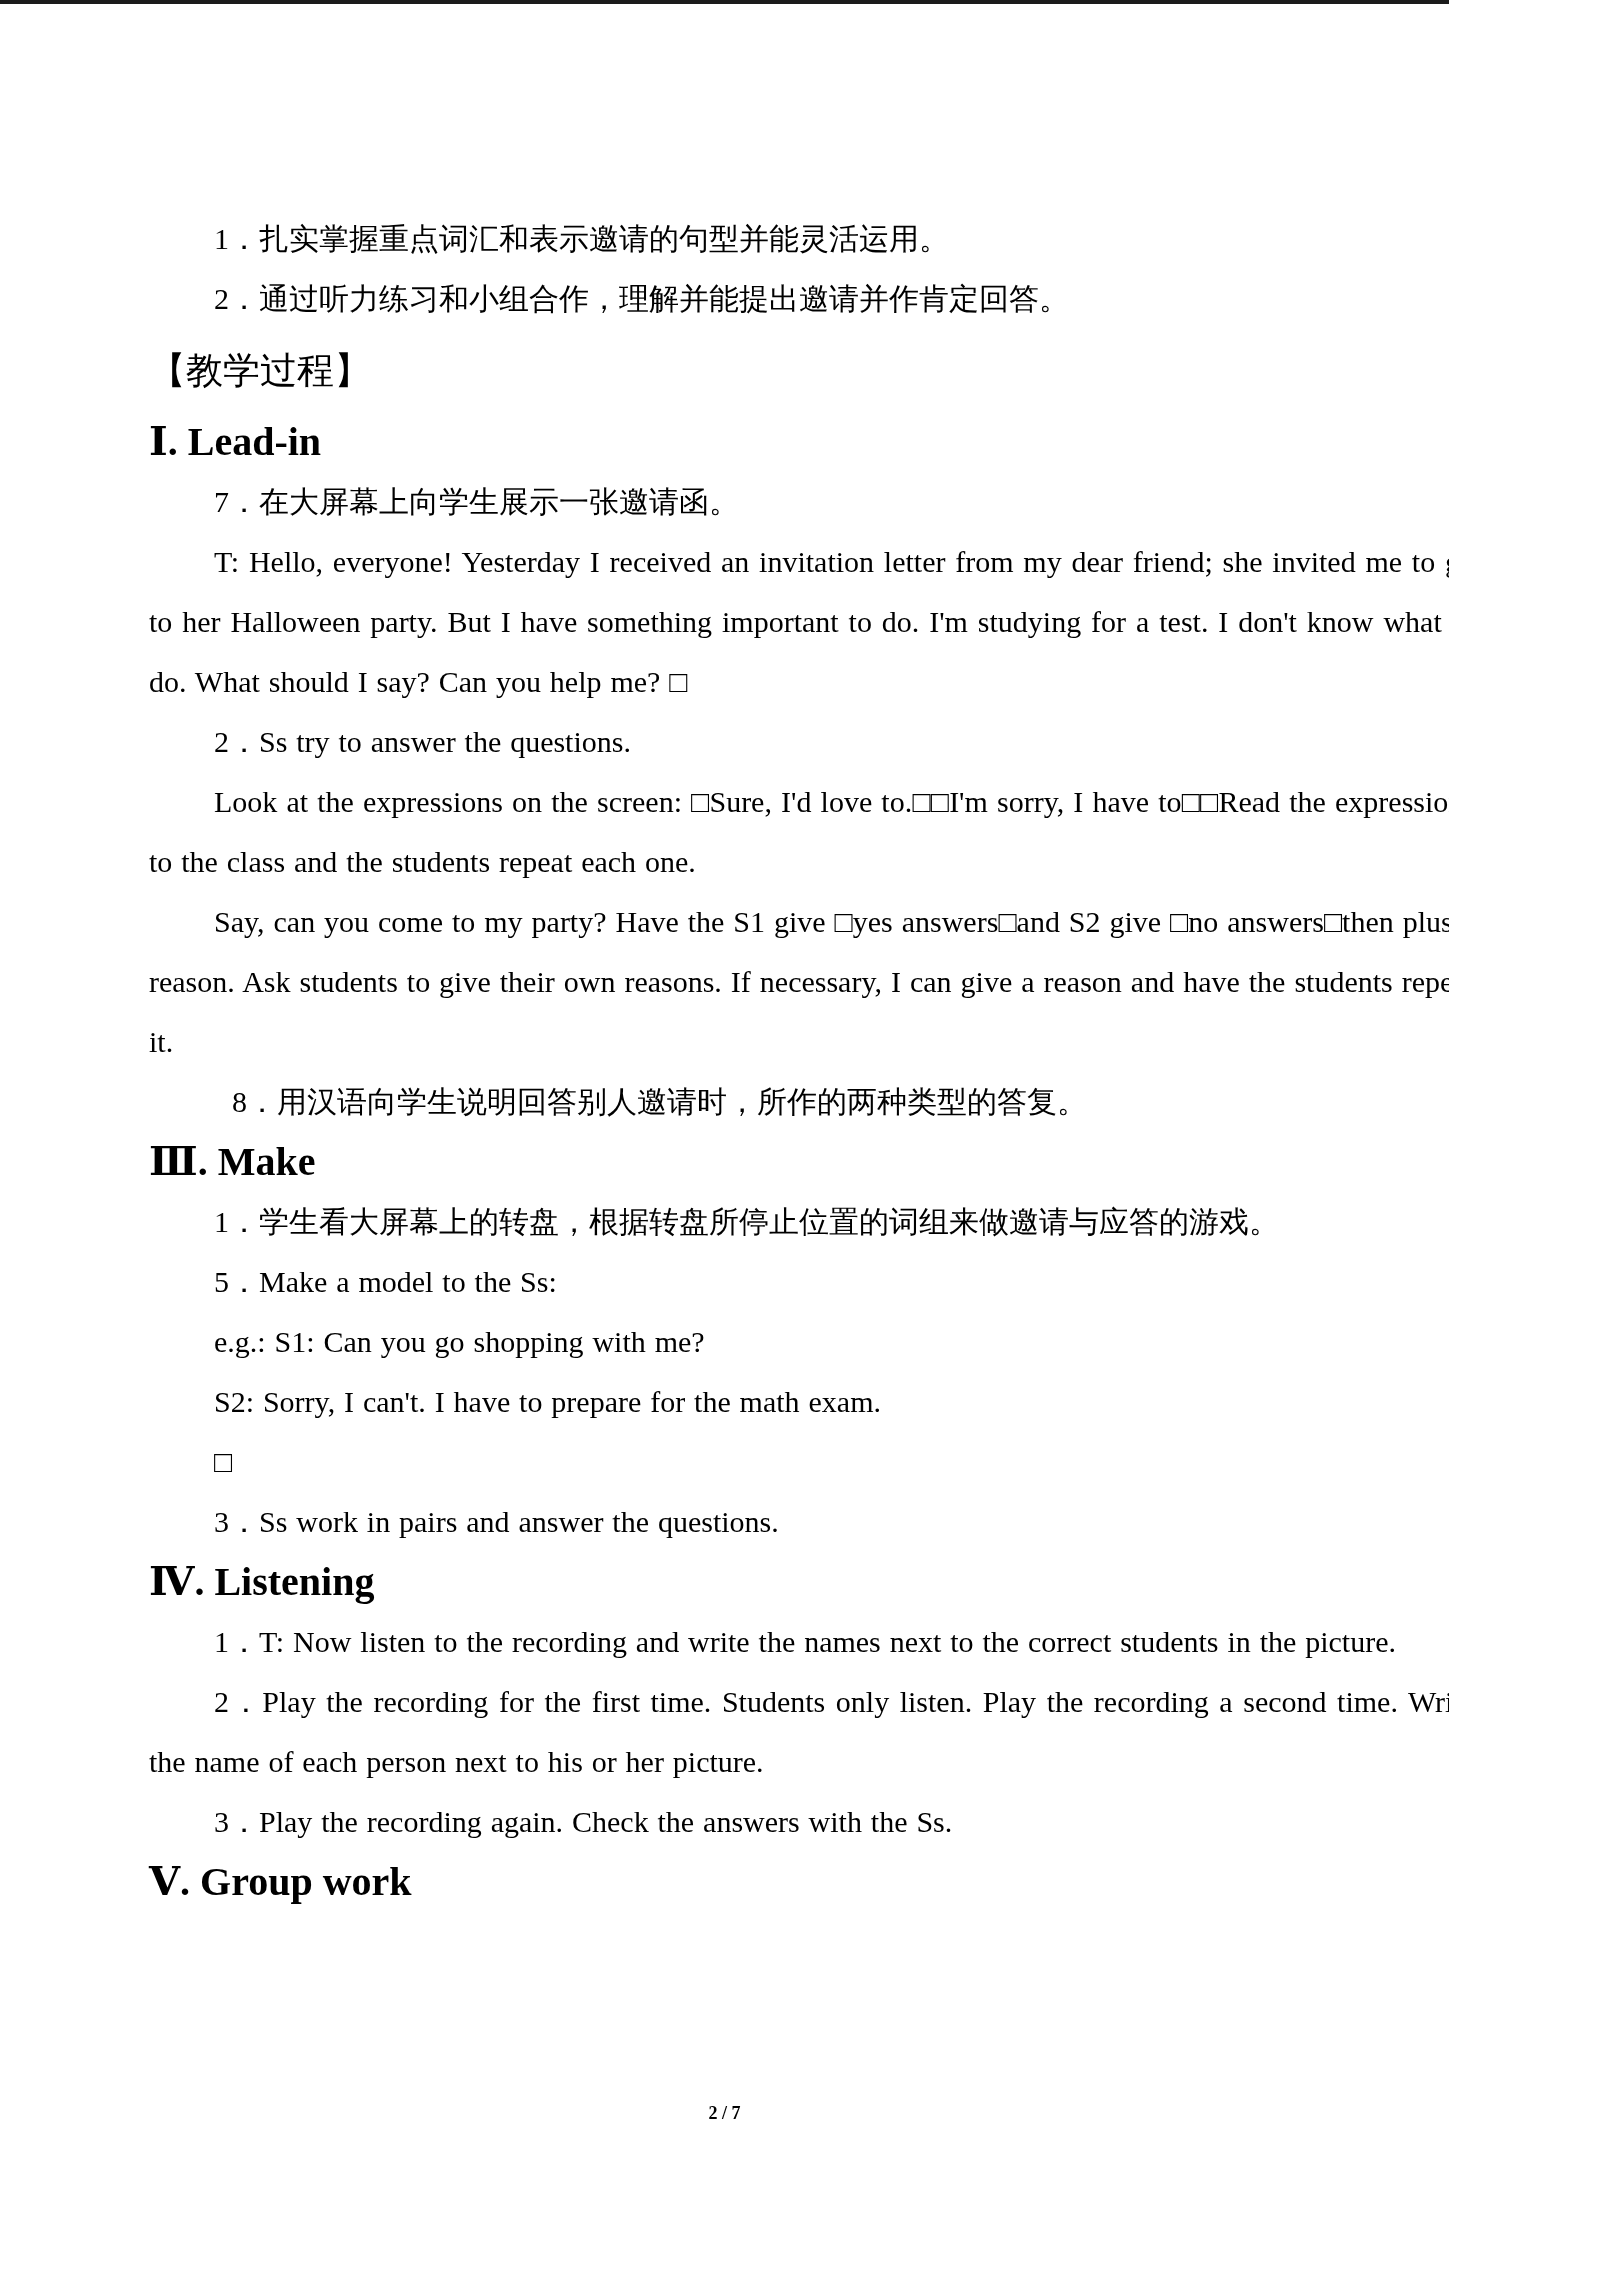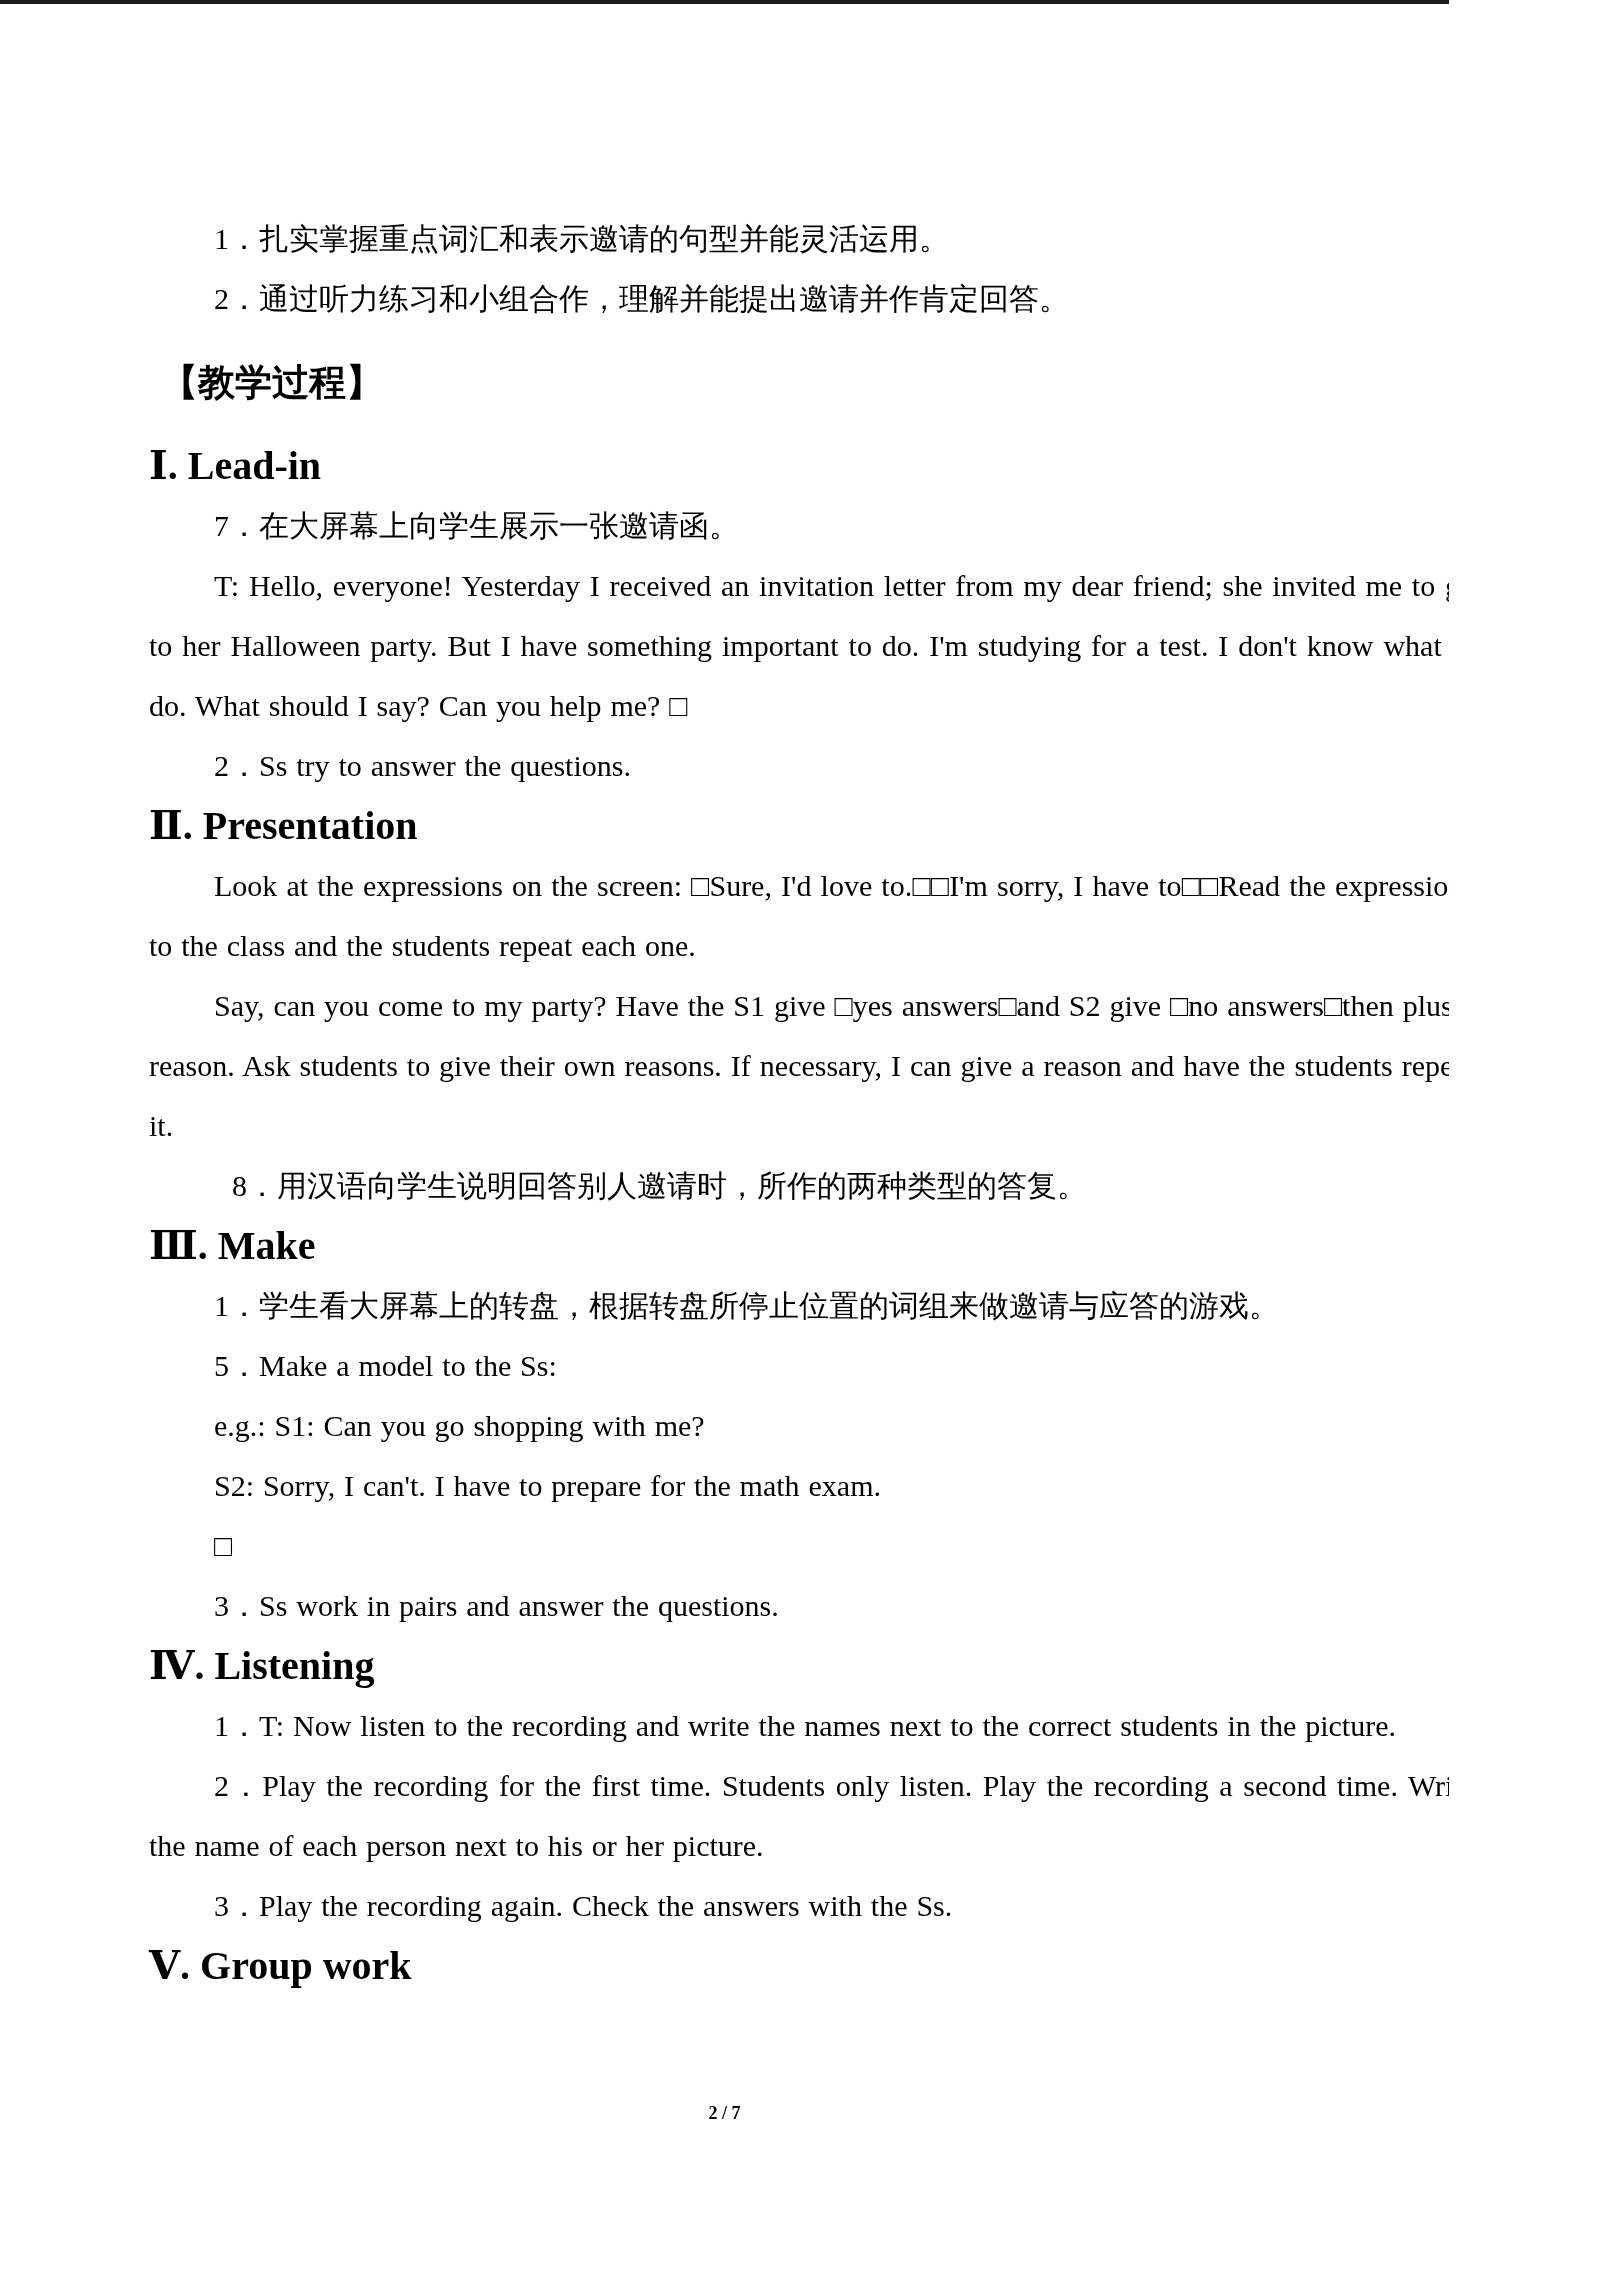--- a/index.html
+++ b/index.html
@@ -40,24 +40,24 @@
     .indent  { text-indent: 65px; }
     .indent2 { text-indent: 83px; }
     h2.sec {
       margin: 0;
       font-size: 40px;
       line-height: 60px;
       font-weight: bold;
       text-align: left;
     }
     h1.cjk-heading {
-      margin: 12px;
+      margin: 0;
       font-size: 37px;
       line-height: 83px;
-      font-weight: bold;
+      font-weight: normal;
       text-align: left;
     }
     .footer {
       position: absolute;
       top: 2098px;
       left: 0;
       width: 100%;
       text-align: center;
       font-size: 18px;
       line-height: 30px;
@@ -75,21 +75,20 @@
     <p class="body indent">1．扎实掌握重点词汇和表示邀请的句型并能灵活运用。</p>
     <p class="body indent">2．通过听力练习和小组合作，理解并能提出邀请并作肯定回答。</p>
 
     <h1 class="cjk-heading">【教学过程】</h1>
 
     <h2 class="sec">Ⅰ. Lead-in</h2>
     <p class="body indent">7．在大屏幕上向学生展示一张邀请函。</p>
     <p class="body indent">T: Hello, everyone! Yesterday I received an invitation letter from my dear friend; she invited me to go to her Halloween party. But I have something important to do. I'm studying for a test. I don't know what to do. What should I say? Can you help me? □</p>
     <p class="body indent">2．Ss try to answer the questions.</p>
 
-    <h2 class="sec">Ⅱ. Presentation</h2>
     <p class="body indent">Look at the expressions on the screen: □Sure, I'd love to.□□I'm sorry, I have to□□Read the expressions to the class and the students repeat each one.</p>
     <p class="body indent">Say, can you come to my party? Have the S1 give □yes answers□and S2 give □no answers□then plus a reason. Ask students to give their own reasons. If necessary, I can give a reason and have the students repeat it.</p>
     <p class="body indent2">8．用汉语向学生说明回答别人邀请时，所作的两种类型的答复。</p>
 
     <h2 class="sec">Ⅲ. Make</h2>
     <p class="body indent">1．学生看大屏幕上的转盘，根据转盘所停止位置的词组来做邀请与应答的游戏。</p>
     <p class="body indent">5．Make a model to the Ss:</p>
     <p class="body indent">e.g.: S1: Can you go shopping with me?</p>
     <p class="body indent">S2: Sorry, I can't. I have to prepare for the math exam.</p>
     <p class="body indent">□</p>

